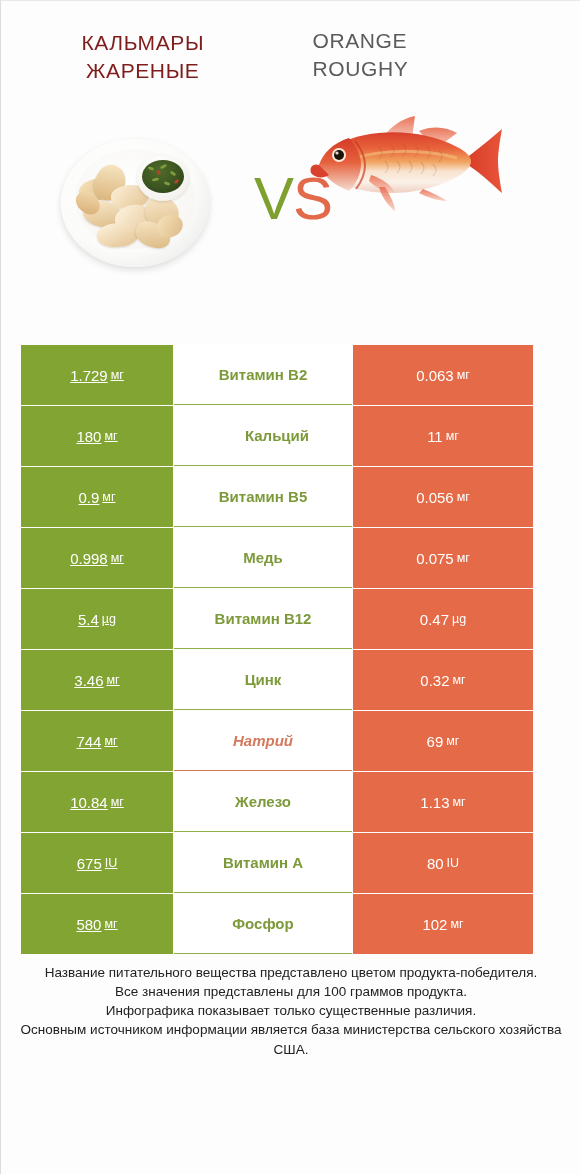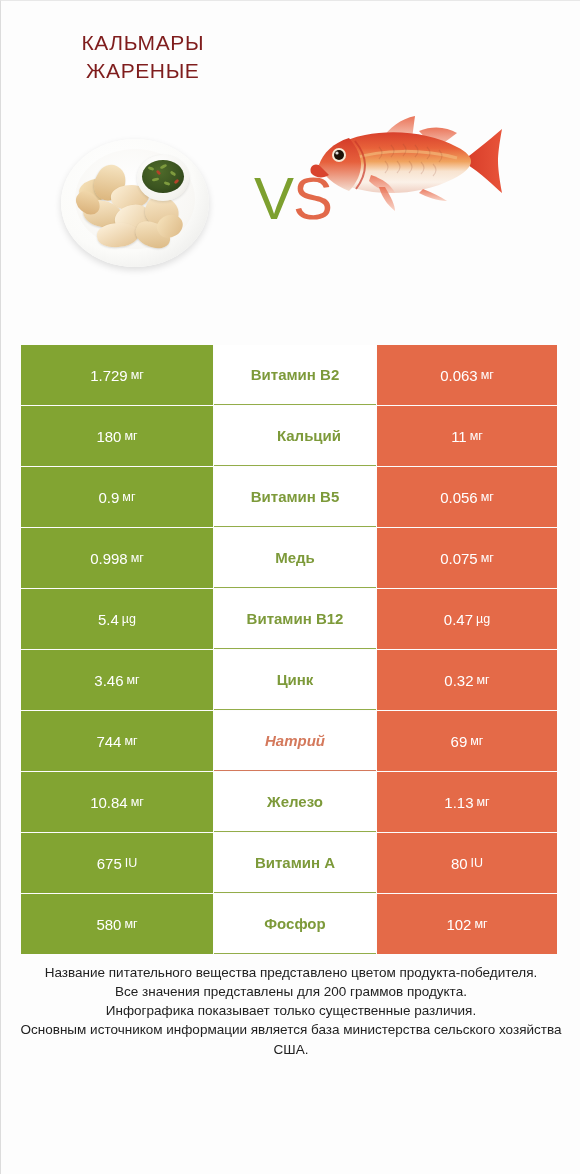--- a/index.html
+++ b/index.html
@@ -142,26 +142,27 @@
     margin-bottom: 1px;
   }
   .cell {
     display: flex;
     align-items: center;
     justify-content: center;
     font-size: 15px;
     box-sizing: border-box;
   }
   .cell-left {
-    width: 192px;
+    width: 152px;
     background: #82a432;
     color: #ffffff;
+    text-decoration: underline;
   }
   .cell-mid {
-    width: 162px;
+    width: 178px;
     background: #ffffff;
     font-weight: 700;
     border-bottom: 1px solid #93ad4a;
     margin: 0 1px;
   }
   .cell-mid.loser-border {
     border-bottom: 1px solid #d4795c;
     font-style: italic;
   }
   .cell-right {
@@ -219,20 +220,22 @@
           <div class="sauce-bit" style="left:10px;top:18px;width:7px;height:3px;transform:rotate(-12deg);"></div>
           <div class="sauce-bit" style="left:22px;top:22px;width:6px;height:3px;transform:rotate(18deg);"></div>
           <div class="sauce-bit" style="left:32px;top:20px;width:5px;height:3px;background:#b5432a;transform:rotate(-40deg);"></div>
           <div class="sauce-bit" style="left:14px;top:11px;width:5px;height:3px;background:#b5432a;transform:rotate(50deg);"></div>
         </div>
       </div>
     </div>
   </div>
 
   <div class="head-col">
+    <div class="title title-right">ORANGE
+ROUGHY</div>
 
     <div class="fish-wrap">
       <svg viewBox="0 0 210 120" width="210" height="120">
         <defs>
           <linearGradient id="bodyG" x1="0" y1="0" x2="0" y2="1">
             <stop offset="0%" stop-color="#d8402c"></stop>
             <stop offset="26%" stop-color="#e8623a"></stop>
             <stop offset="48%" stop-color="#f0a35e"></stop>
             <stop offset="64%" stop-color="#f8e3cf"></stop>
             <stop offset="82%" stop-color="#fbf1e8"></stop>
@@ -402,15 +405,15 @@
       </div>
       <div class="cell cell-mid" style="color: rgb(125, 154, 58);">Фосфор</div>
       <div class="cell cell-right">
         <span class="num">102</span>
         <span class="unit">мг</span>
       </div>
     </div>
   </div>
 
 <div class="footer">Название питательного вещества представлено цветом продукта-победителя.
-Все значения представлены для 200 граммов продукта.
+Все значения представлены для 100 граммов продукта.
 Инфографика показывает только существенные различия.
 Основным источником информации является база министерства сельского хозяйства США.</div>
 
 </body></html>

